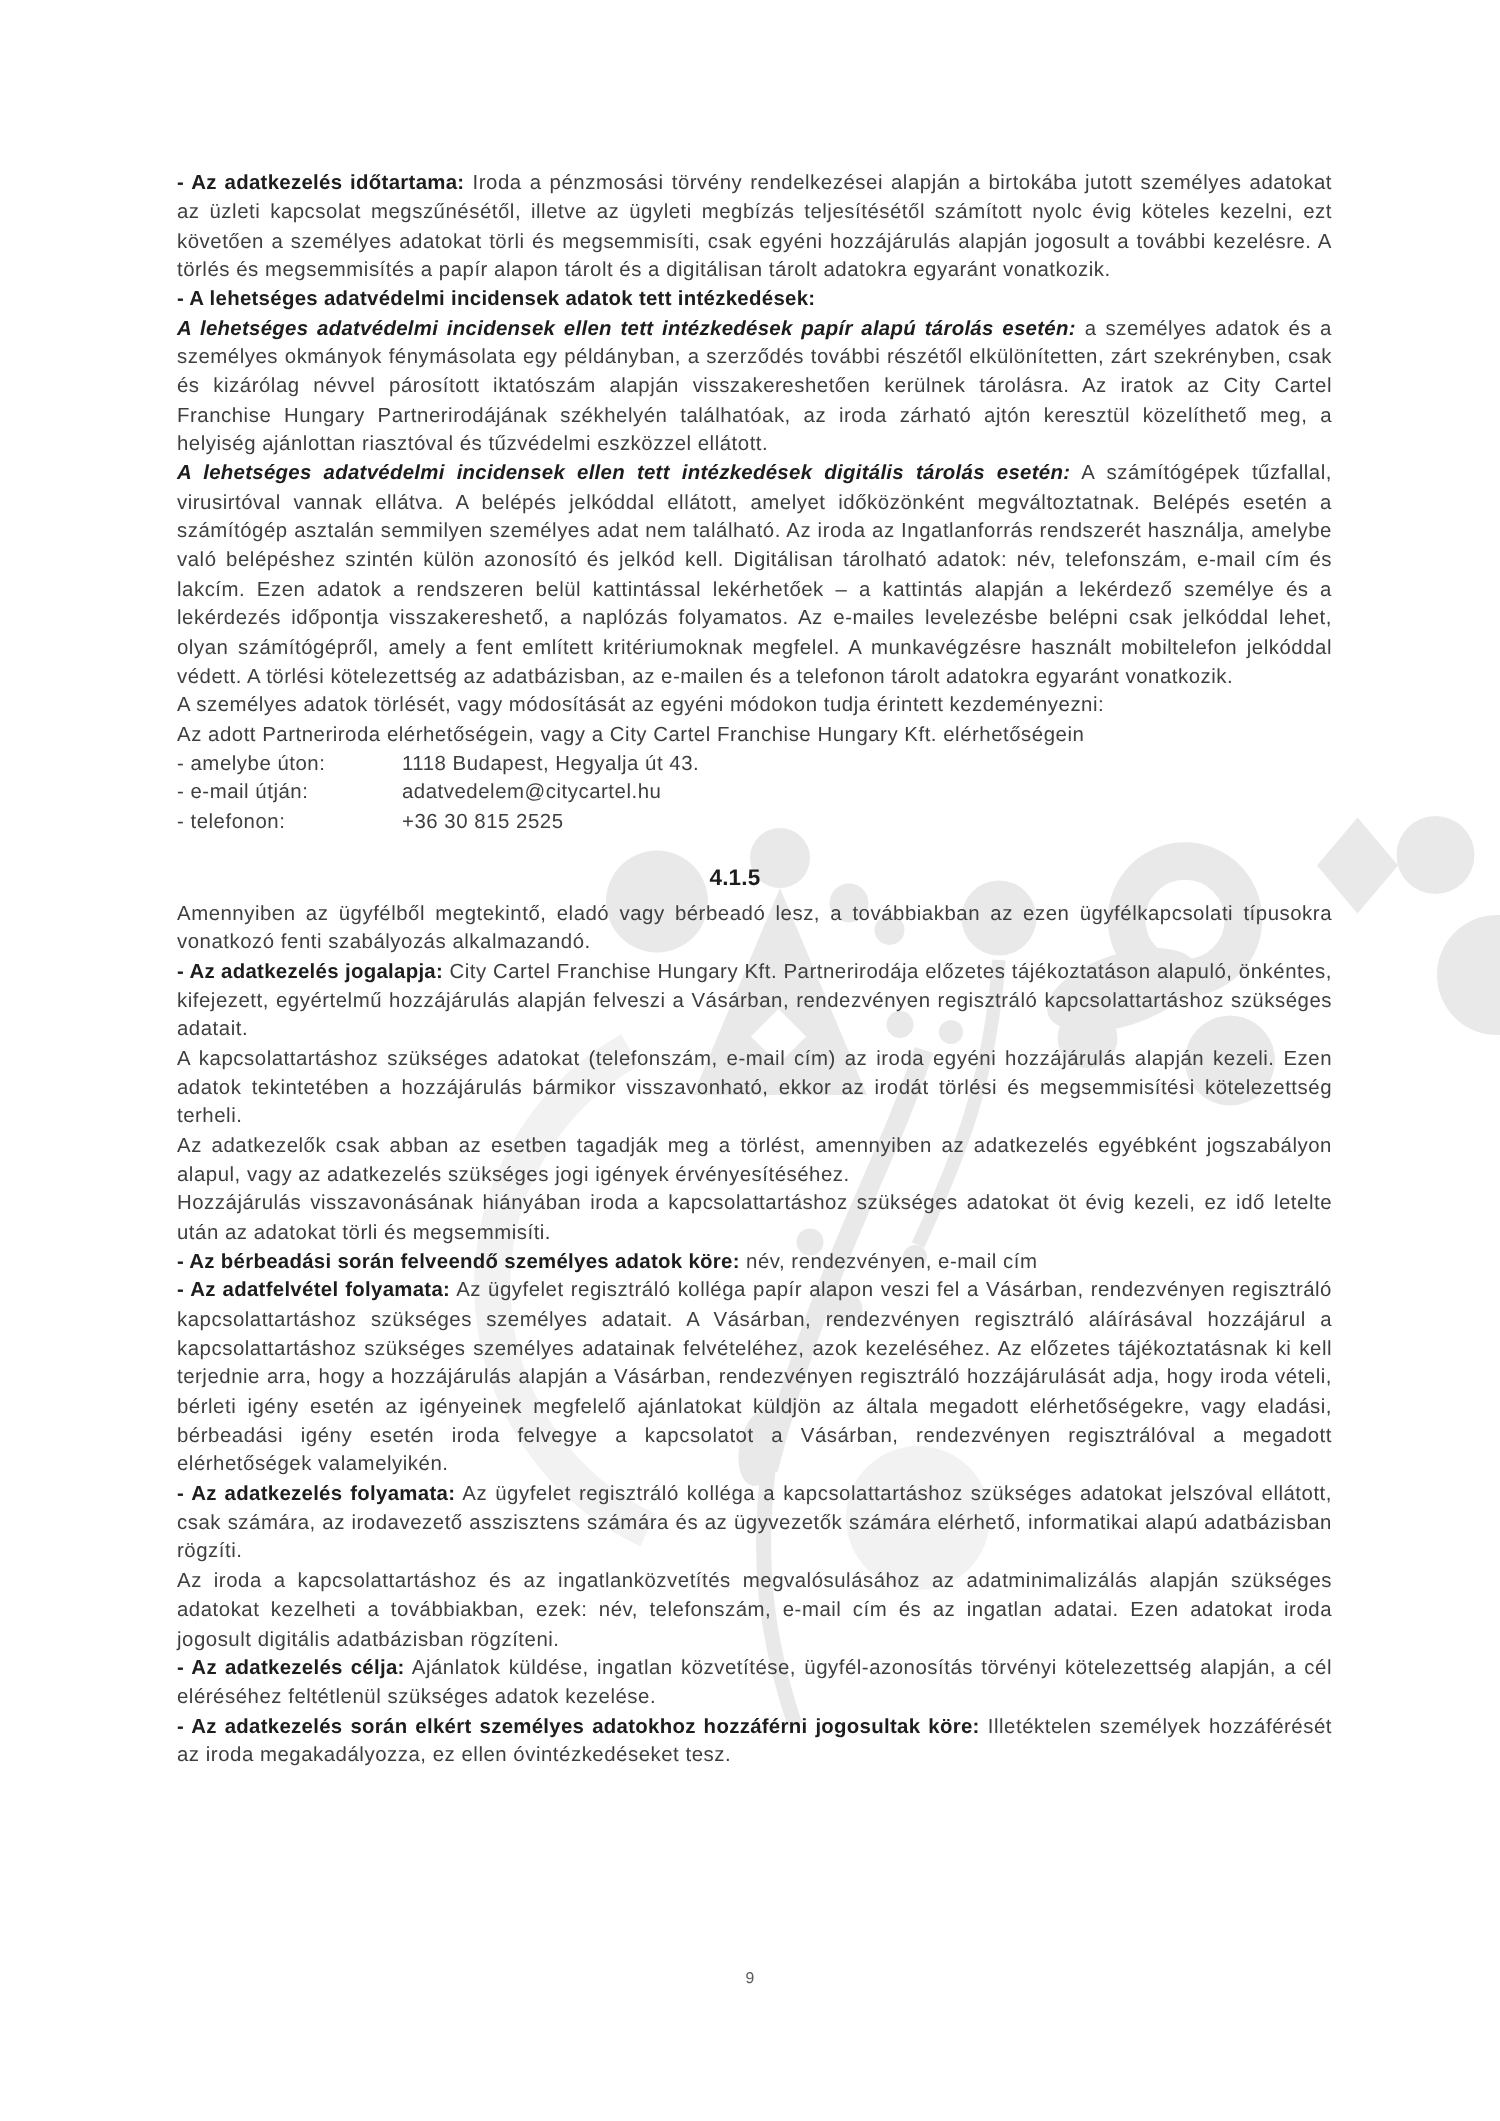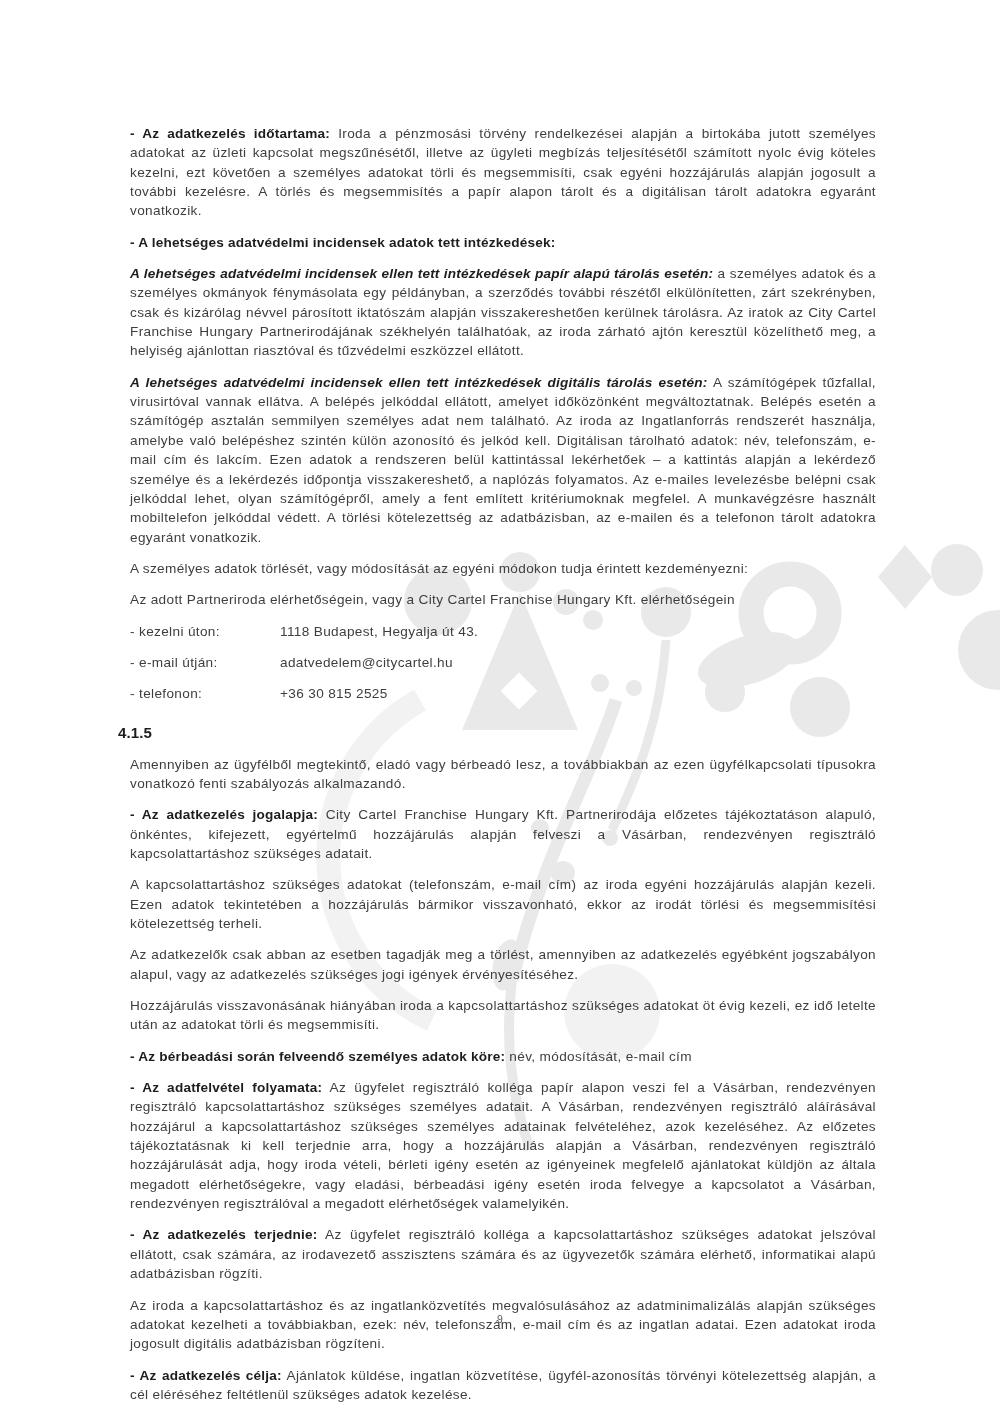--- a/index.html
+++ b/index.html
@@ -14,28 +14,28 @@
   .page{
     position:relative;width:1000px;height:1414px;background:var(--page-bg);
     overflow:hidden;font-family:"Liberation Sans",sans-serif;
   }
   .watermark{position:absolute;left:0;top:0;pointer-events:none;}
   .content{
     position:absolute;left:118px;top:112px;width:770px;
     color:var(--body-text);font-size:13.6px;line-height:19.35px;
     letter-spacing:0.35px;
   }
-  .content p{margin:12px;text-align:justify;}
+  .content p{margin:0;text-align:justify;}
   .content p .lead{font-weight:bold;color:var(--emphasis-text);letter-spacing:0.2px;}
   .content p .lead.italic{font-style:italic;}
   .contact-row{display:flex;}
   .contact-label{width:150px;flex:none;}
   .heading{
     display:flex;margin:19px 0 3px 0;font-size:15px;font-weight:bold;
-    color:var(--emphasis-text);letter-spacing:0.1px;line-height:20px;
+    color:var(--emphasis-text);letter-spacing:0.1px;line-height:20px;justify-content:center;
   }
   .heading .num{width:60px;flex:none;}
   .footer{
     position:absolute;left:0;right:0;top:1313px;text-align:center;
     font-size:10.5px;color:var(--page-number);font-family:"Liberation Sans",sans-serif;
   }
 </style>
 </head>
 <body>
 
@@ -78,42 +78,42 @@
   </svg>
 
   <main class="content">
       <p><strong class="lead">- Az adatkezelés időtartama:</strong> <span>Iroda a pénzmosási törvény rendelkezései alapján a birtokába jutott személyes adatokat az üzleti kapcsolat megszűnésétől, illetve az ügyleti megbízás teljesítésétől számított nyolc évig köteles kezelni, ezt követően a személyes adatokat törli és megsemmisíti, csak egyéni hozzájárulás alapján jogosult a további kezelésre. A törlés és megsemmisítés a papír alapon tárolt és a digitálisan tárolt adatokra egyaránt vonatkozik.</span></p>
       <p><strong class="lead">- A lehetséges adatvédelmi incidensek adatok tett intézkedések:</strong></p>
       <p><strong class="lead italic">A lehetséges adatvédelmi incidensek ellen tett intézkedések papír alapú tárolás esetén:</strong> <span>a személyes adatok és a személyes okmányok fénymásolata egy példányban, a szerződés további részétől elkülönítetten, zárt szekrényben, csak és kizárólag névvel párosított iktatószám alapján visszakereshetően kerülnek tárolásra. Az iratok az City Cartel Franchise Hungary Partnerirodájának székhelyén találhatóak, az iroda zárható ajtón keresztül közelíthető meg, a helyiség ajánlottan riasztóval és tűzvédelmi eszközzel ellátott.</span></p>
       <p><strong class="lead italic">A lehetséges adatvédelmi incidensek ellen tett intézkedések digitális tárolás esetén:</strong> <span>A számítógépek tűzfallal, virusirtóval vannak ellátva. A belépés jelkóddal ellátott, amelyet időközönként megváltoztatnak. Belépés esetén a számítógép asztalán semmilyen személyes adat nem található. Az iroda az Ingatlanforrás rendszerét használja, amelybe való belépéshez szintén külön azonosító és jelkód kell. Digitálisan tárolható adatok: név, telefonszám, e-mail cím és lakcím. Ezen adatok a rendszeren belül kattintással lekérhetőek – a kattintás alapján a lekérdező személye és a lekérdezés időpontja visszakereshető, a naplózás folyamatos. Az e-mailes levelezésbe belépni csak jelkóddal lehet, olyan számítógépről, amely a fent említett kritériumoknak megfelel. A munkavégzésre használt mobiltelefon jelkóddal védett. A törlési kötelezettség az adatbázisban, az e-mailen és a telefonon tárolt adatokra egyaránt vonatkozik.</span></p>
       <p><span>A személyes adatok törlését, vagy módosítását az egyéni módokon tudja érintett kezdeményezni:</span></p>
       <p><span>Az adott Partneriroda elérhetőségein, vagy a City Cartel Franchise Hungary Kft. elérhetőségein</span></p>
       <p class="contact-row">
-        <span class="contact-label">- kezelni úton:</span>
+        <span class="contact-label">- amelybe úton:</span>
         <span>1118 Budapest, Hegyalja út 43.</span>
       </p>
       <p class="contact-row">
         <span class="contact-label">- e-mail útján:</span>
         <span>adatvedelem@citycartel.hu</span>
       </p>
       <p class="contact-row">
         <span class="contact-label">- telefonon:</span>
         <span>+36 30 815 2525</span>
       </p>
       <h2 class="heading">
         <span class="num">4.1.5</span>
       </h2>
       <p><span>Amennyiben az ügyfélből megtekintő, eladó vagy bérbeadó lesz, a továbbiakban az ezen ügyfélkapcsolati típusokra vonatkozó fenti szabályozás alkalmazandó.</span></p>
       <p><strong class="lead">- Az adatkezelés jogalapja:</strong> <span>City Cartel Franchise Hungary Kft. Partnerirodája előzetes tájékoztatáson alapuló, önkéntes, kifejezett, egyértelmű hozzájárulás alapján felveszi a Vásárban, rendezvényen regisztráló kapcsolattartáshoz szükséges adatait.</span></p>
       <p><span>A kapcsolattartáshoz szükséges adatokat (telefonszám, e-mail cím) az iroda egyéni hozzájárulás alapján kezeli. Ezen adatok tekintetében a hozzájárulás bármikor visszavonható, ekkor az irodát törlési és megsemmisítési kötelezettség terheli.</span></p>
       <p><span>Az adatkezelők csak abban az esetben tagadják meg a törlést, amennyiben az adatkezelés egyébként jogszabályon alapul, vagy az adatkezelés szükséges jogi igények érvényesítéséhez.</span></p>
       <p><span>Hozzájárulás visszavonásának hiányában iroda a kapcsolattartáshoz szükséges adatokat öt évig kezeli, ez idő letelte után az adatokat törli és megsemmisíti.</span></p>
-      <p><strong class="lead">- Az bérbeadási során felveendő személyes adatok köre:</strong> <span>név, módosítását, e-mail cím</span></p>
+      <p><strong class="lead">- Az bérbeadási során felveendő személyes adatok köre:</strong> <span>név, rendezvényen, e-mail cím</span></p>
       <p><strong class="lead">- Az adatfelvétel folyamata:</strong> <span>Az ügyfelet regisztráló kolléga papír alapon veszi fel a Vásárban, rendezvényen regisztráló kapcsolattartáshoz szükséges személyes adatait. A Vásárban, rendezvényen regisztráló aláírásával hozzájárul a kapcsolattartáshoz szükséges személyes adatainak felvételéhez, azok kezeléséhez. Az előzetes tájékoztatásnak ki kell terjednie arra, hogy a hozzájárulás alapján a Vásárban, rendezvényen regisztráló hozzájárulását adja, hogy iroda vételi, bérleti igény esetén az igényeinek megfelelő ajánlatokat küldjön az általa megadott elérhetőségekre, vagy eladási, bérbeadási igény esetén iroda felvegye a kapcsolatot a Vásárban, rendezvényen regisztrálóval a megadott elérhetőségek valamelyikén.</span></p>
-      <p><strong class="lead">- Az adatkezelés terjednie:</strong> <span>Az ügyfelet regisztráló kolléga a kapcsolattartáshoz szükséges adatokat jelszóval ellátott, csak számára, az irodavezető asszisztens számára és az ügyvezetők számára elérhető, informatikai alapú adatbázisban rögzíti.</span></p>
+      <p><strong class="lead">- Az adatkezelés folyamata:</strong> <span>Az ügyfelet regisztráló kolléga a kapcsolattartáshoz szükséges adatokat jelszóval ellátott, csak számára, az irodavezető asszisztens számára és az ügyvezetők számára elérhető, informatikai alapú adatbázisban rögzíti.</span></p>
       <p><span>Az iroda a kapcsolattartáshoz és az ingatlanközvetítés megvalósulásához az adatminimalizálás alapján szükséges adatokat kezelheti a továbbiakban, ezek: név, telefonszám, e-mail cím és az ingatlan adatai. Ezen adatokat iroda jogosult digitális adatbázisban rögzíteni.</span></p>
       <p><strong class="lead">- Az adatkezelés célja:</strong> <span>Ajánlatok küldése, ingatlan közvetítése, ügyfél-azonosítás törvényi kötelezettség alapján, a cél eléréséhez feltétlenül szükséges adatok kezelése.</span></p>
       <p><strong class="lead">- Az adatkezelés során elkért személyes adatokhoz hozzáférni jogosultak köre:</strong> <span>Illetéktelen személyek hozzáférését az iroda megakadályozza, ez ellen óvintézkedéseket tesz.</span></p>
     </main>
 
   <div class="footer">
     <span>9</span>
   </div>
 
 </div>

